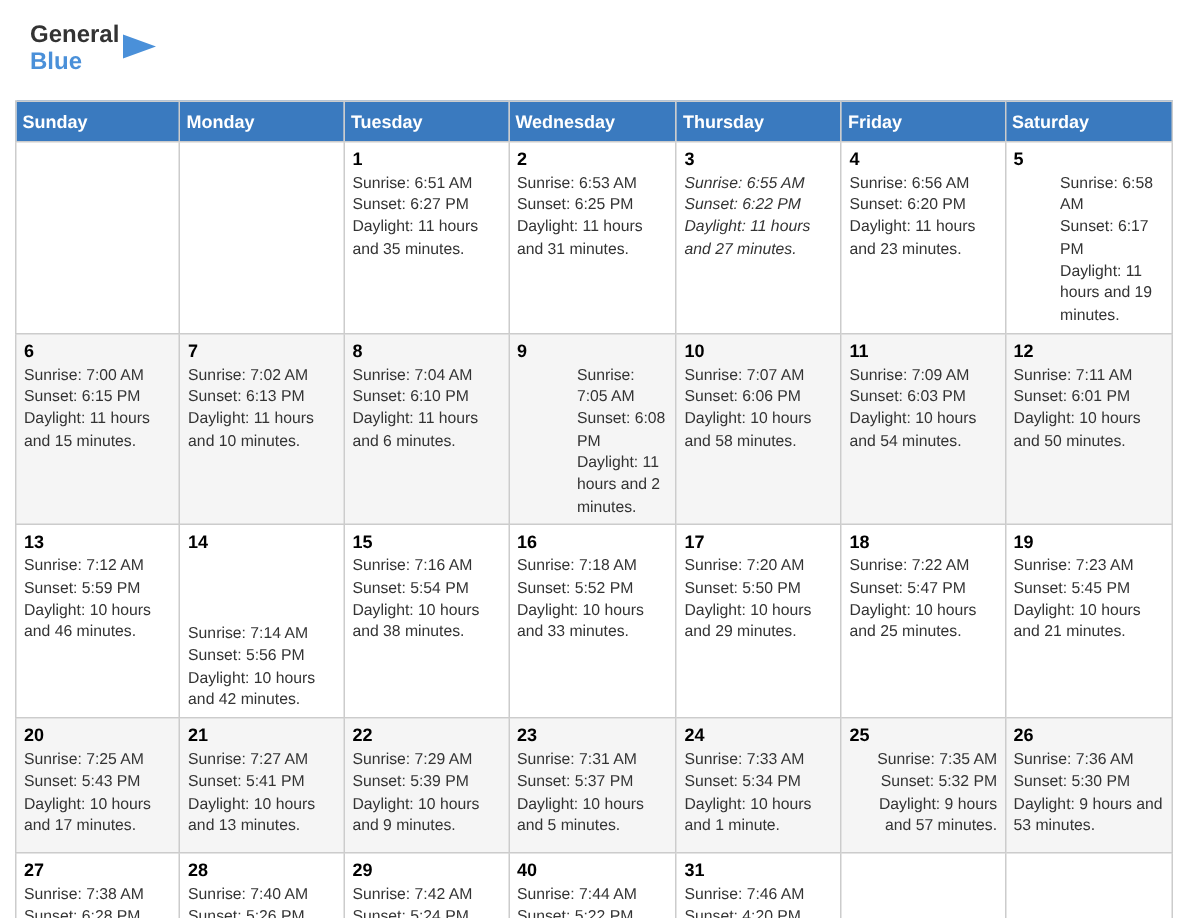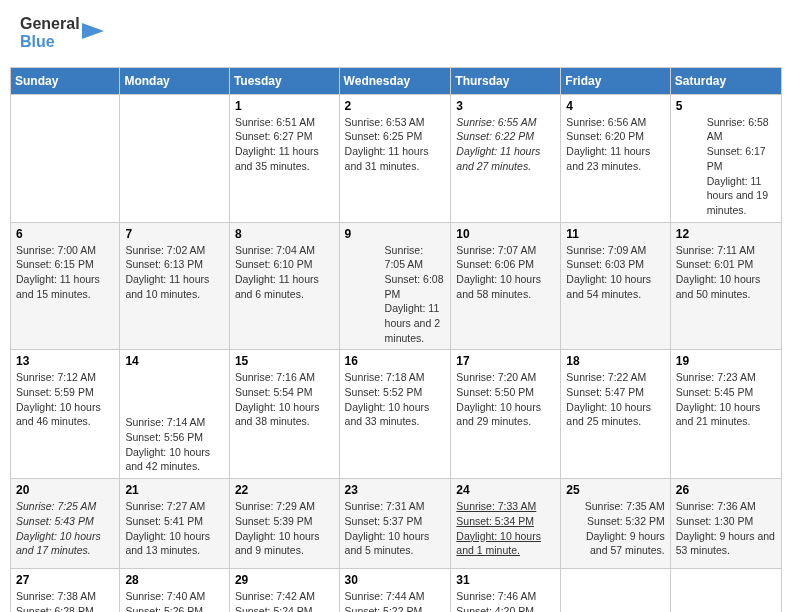--- a/index.html
+++ b/index.html
@@ -227,21 +227,21 @@
         <td>
           <span class="day-number">19</span>
           <div class="day-info" style="white-space: pre-line;">Sunrise: 7:23 AM
 Sunset: 5:45 PM
 Daylight: 10 hours and 21 minutes.</div>
         </td>
       </tr>
       <tr>
         <td>
           <span class="day-number">20</span>
-          <div class="day-info" style="white-space: pre-line; font-style: italic;">Sunrise: 7:25 AM
+          <div class="day-info" style="white-space: pre-line;">Sunrise: 7:25 AM
 Sunset: 5:43 PM
 Daylight: 10 hours and 17 minutes.</div>
         </td>
         <td>
           <span class="day-number">21</span>
           <div class="day-info" style="white-space: pre-line;">Sunrise: 7:27 AM
 Sunset: 5:41 PM
 Daylight: 10 hours and 13 minutes.</div>
         </td>
         <td>
@@ -251,34 +251,34 @@
 Daylight: 10 hours and 9 minutes.</div>
         </td>
         <td>
           <span class="day-number">23</span>
           <div class="day-info" style="white-space: pre-line;">Sunrise: 7:31 AM
 Sunset: 5:37 PM
 Daylight: 10 hours and 5 minutes.</div>
         </td>
         <td>
           <span class="day-number">24</span>
-          <div class="day-info" style="white-space: pre-line; text-decoration: underline;">Sunrise: 7:33 AM
+          <div class="day-info" style="white-space: pre-line;">Sunrise: 7:33 AM
 Sunset: 5:34 PM
 Daylight: 10 hours and 1 minute.</div>
         </td>
         <td>
           <span class="day-number">25</span>
           <div class="day-info" style="white-space: pre-line; text-align: right;">Sunrise: 7:35 AM
 Sunset: 5:32 PM
 Daylight: 9 hours and 57 minutes.</div>
         </td>
         <td>
           <span class="day-number">26</span>
           <div class="day-info" style="white-space: pre-line;">Sunrise: 7:36 AM
-Sunset: 1:30 PM
+Sunset: 5:30 PM
 Daylight: 9 hours and 53 minutes.</div>
         </td>
       </tr>
       <tr>
         <td>
           <span class="day-number">27</span>
           <div class="day-info" style="white-space: pre-line;">Sunrise: 7:38 AM
 Sunset: 6:28 PM
 Daylight: 9 hours and 49 minutes.</div>
         </td>
@@ -288,21 +288,21 @@
 Sunset: 5:26 PM
 Daylight: 9 hours and 45 minutes.</div>
         </td>
         <td>
           <span class="day-number">29</span>
           <div class="day-info" style="white-space: pre-line;">Sunrise: 7:42 AM
 Sunset: 5:24 PM
 Daylight: 9 hours and 41 minutes.</div>
         </td>
         <td>
-          <span class="day-number">30</span>
+          <span class="day-number">40</span>
           <div class="day-info" style="white-space: pre-line;">Sunrise: 7:44 AM
 Sunset: 5:22 PM
 Daylight: 9 hours and 38 minutes.</div>
         </td>
         <td>
           <span class="day-number">31</span>
           <div class="day-info" style="white-space: pre-line;">Sunrise: 7:46 AM
 Sunset: 4:20 PM
 Daylight: 9 hours and 34 minutes.</div>
         </td>

